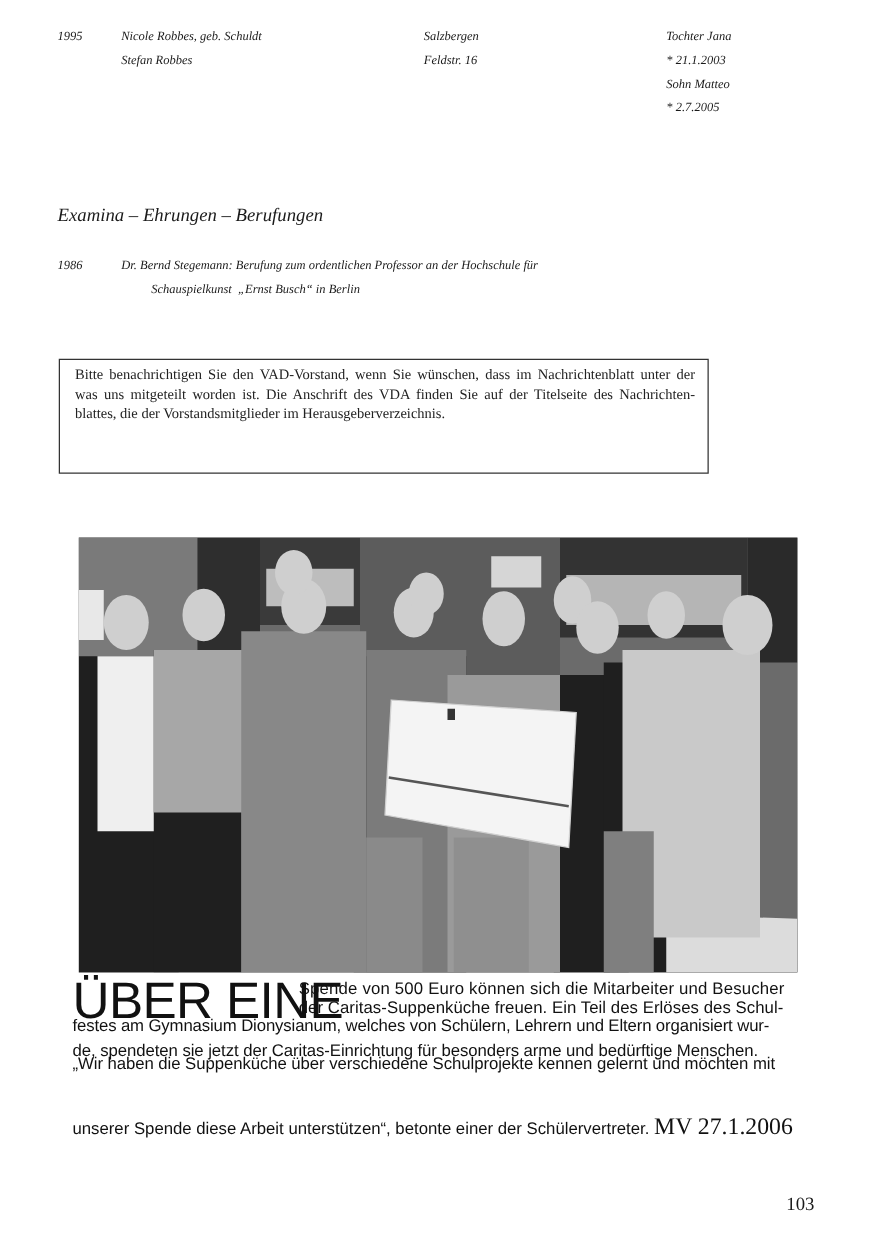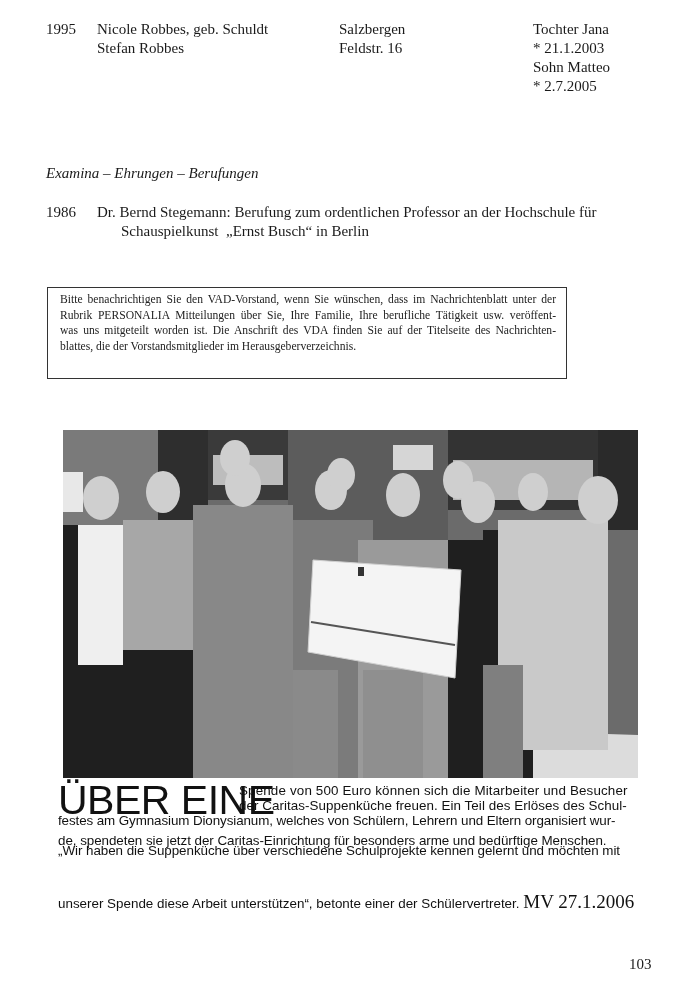--- a/index.html
+++ b/index.html
@@ -1,21 +1,21 @@
 <!DOCTYPE html>
 <html><head>
 <meta charset="utf-8">
 <style>
   html, body { margin:0; padding:0; }
   body {
     width:696px; height:1000px; background:#ffffff; position:relative; overflow:hidden;
     font-family:"Liberation Serif", "DejaVu Serif", serif; color:#1a1a1a;
   }
   .abs { position:absolute; }
-  .serif15 { font-size:15px; line-height:19px; }
+  .serif15 { font-size:10px; line-height:19px;font-style:italic; }
 
   
   .year { left:46px; }
   .col-names { left:97px; }
   .col-place { left:339px; }
   .col-kids { left:533px; }
 
   .section-head { left:46px; top:165px; font-style:italic; font-size:15px; }
 
   
@@ -64,21 +64,20 @@
 <div class="abs section-head">Examina – Ehrungen – Berufungen</div>
 
 <div class="abs serif15 year" style="top:203px;">1986</div>
 <div class="abs serif15 col-names" style="top:203px;">
   <div>Dr. Bernd Stegemann: Berufung zum ordentlichen Professor an der Hochschule für</div>
   <div style="white-space:pre;margin-left:24px;">Schauspielkunst  „Ernst Busch“ in Berlin</div>
 </div>
 
 <div class="abs notice">
   <p>Bitte benachrichtigen Sie den VAD-Vorstand, wenn Sie wünschen, dass im Nachrichtenblatt unter der</p>
-  <p>Rubrik PERSONALIA Mitteilungen über Sie, Ihre Familie, Ihre berufliche Tätigkeit usw. veröffent-</p>
   <p>was uns mitgeteilt worden ist. Die Anschrift des VDA finden Sie auf der Titelseite des Nachrichten-</p>
   <p class="last">blattes, die der Vorstandsmitglieder im Herausgeberverzeichnis.</p>
 </div>
 
 <div class="abs photo">
   <svg width="575" height="348" viewBox="0 0 575 348">
 
     <rect x="0" y="0" width="575" height="348" fill="#6b6b6b"></rect>
     <rect x="0" y="0" width="95" height="120" fill="#7a7a7a"></rect>
     <rect x="95" y="0" width="50" height="100" fill="#2e2e2e"></rect>

